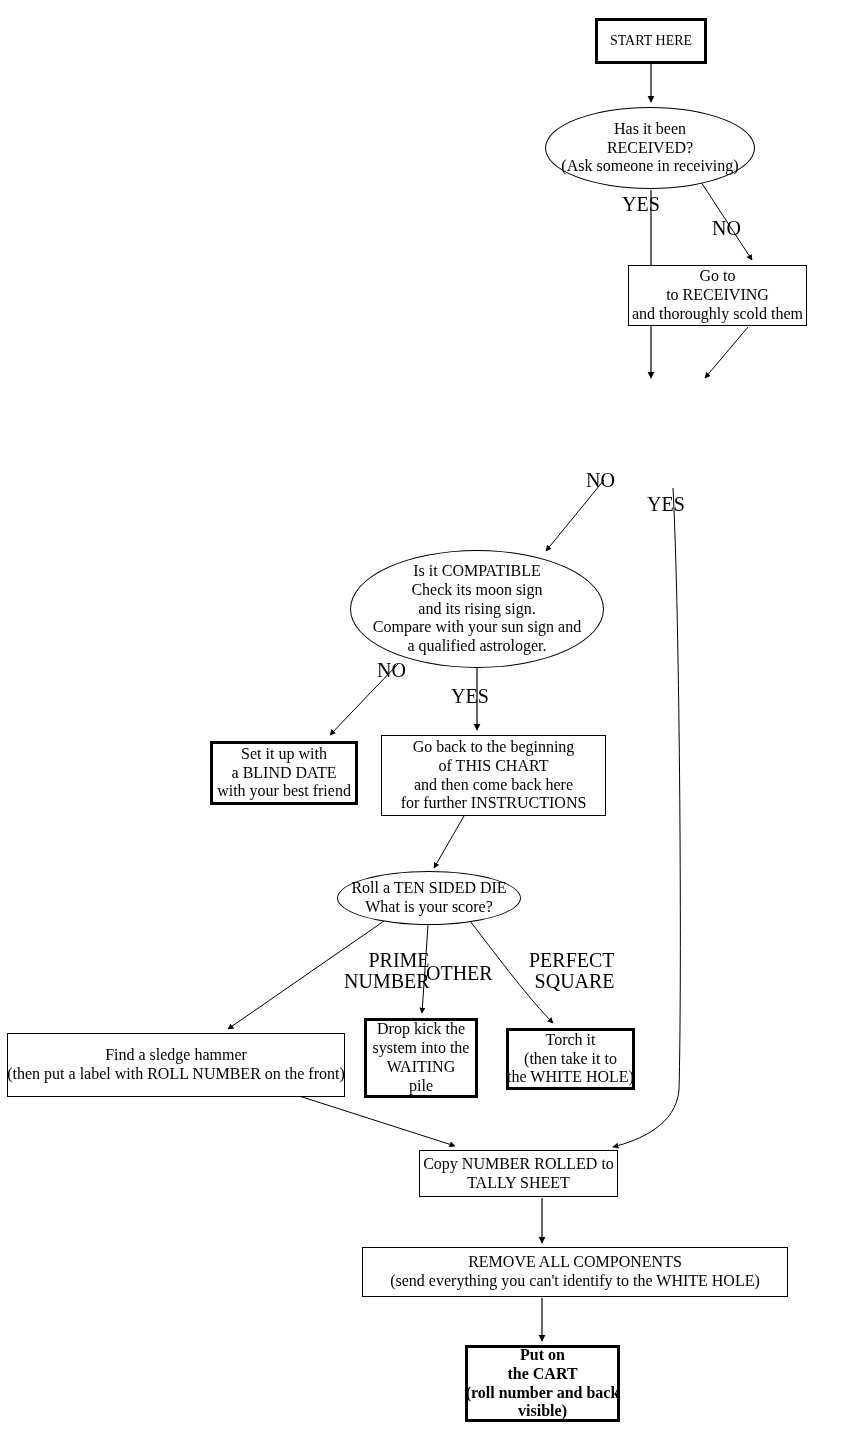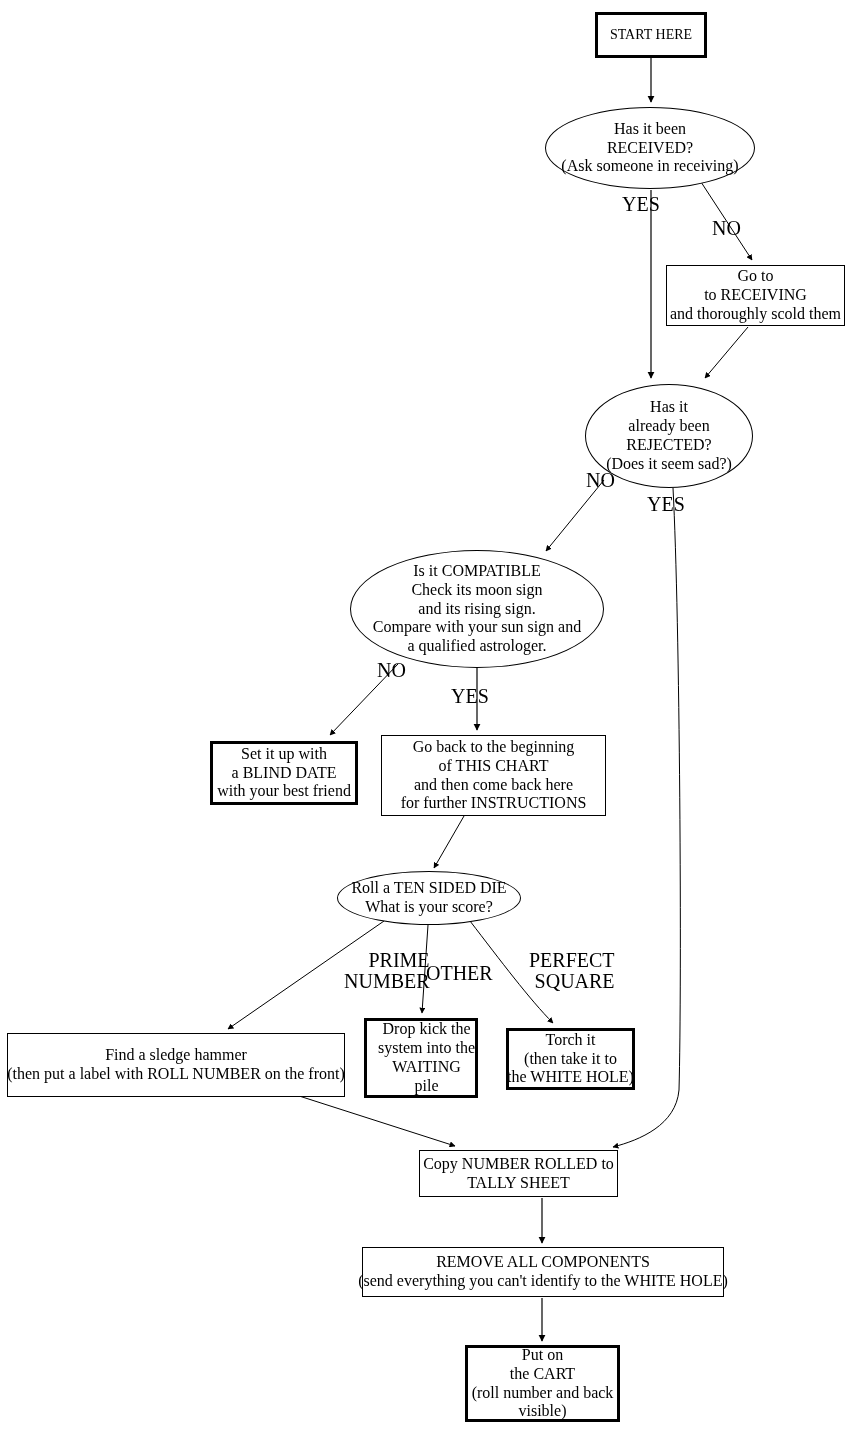--- a/index.html
+++ b/index.html
@@ -96,42 +96,36 @@
 
     <path d="M 470,921 C 500,960 530,1000 553,1023" stroke="#000000" stroke-width="1.0" fill="none" marker-end="url(#arrow)"></path>
 
     <path d="M 268,1086 L 455,1146" stroke="#000000" stroke-width="1.0" fill="none" marker-end="url(#arrow)"></path>
 
     <path d="M 542,1198 L 542,1243" stroke="#000000" stroke-width="1.2" fill="none" marker-end="url(#arrow)"></path>
 
     <path d="M 542,1298 L 542,1341" stroke="#000000" stroke-width="1.2" fill="none" marker-end="url(#arrow)"></path>
   </svg>
 
-  <div class="node node-box thick fs14" style="left:595px; top:12px; width:112px; height:46px;">
+  <div class="node node-box thick fs14" style="left:595px; top:18px; width:112px; height:46px;">
     <span class="node-label">START HERE</span>
   </div>
 
   <div class="node node-ellipse fs13" style="left:545px; top:107px; width:210px; height:82px;">
     <span class="node-label">Has it been
 RECEIVED?
 (Ask someone in receiving)</span>
   </div>
 
-  <div class="node node-box fs13" style="left:666px; top:265px; width:179px; height:61px;">
+  <div class="node node-box fs13" style="left:628px; top:265px; width:179px; height:61px;">
     <span class="node-label">Go to
 to RECEIVING
 and thoroughly scold them</span>
   </div>
 
-  <div class="node node-ellipse fs13" style="left:585px; top:384px; width:168px; height:104px;">
-    <span class="node-label">Has it
-already been
-REJECTED?
-(Does it seem sad?)</span>
-  </div>
 
   <div class="node node-ellipse fs13" style="left:350px; top:550px; width:254px; height:118px;">
     <span class="node-label">Is it COMPATIBLE
 Check its moon sign
 and its rising sign.
 Compare with your sun sign and
 a qualified astrologer.</span>
   </div>
 
   <div class="node node-box thick fs13" style="left:210px; top:741px; width:148px; height:64px;">
@@ -150,44 +144,44 @@
   <div class="node node-ellipse fs13" style="left:337px; top:871px; width:184px; height:54px;">
     <span class="node-label">Roll a TEN SIDED DIE
 What is your score?</span>
   </div>
 
   <div class="node node-box fs13" style="left:7px; top:1033px; width:338px; height:64px;">
     <span class="node-label">Find a sledge hammer
 (then put a label with ROLL NUMBER on the front)</span>
   </div>
 
-  <div class="node node-box thick fs13" style="left:364px; top:1018px; width:114px; height:80px;justify-content:flex-end;">
+  <div class="node node-box thick fs13" style="left:364px; top:1018px; width:114px; height:80px;">
     <span class="node-label">Drop kick the
 system into the
 WAITING
 pile</span>
   </div>
 
   <div class="node node-box thick fs13" style="left:506px; top:1028px; width:129px; height:62px;">
     <span class="node-label">Torch it
 (then take it to
 the WHITE HOLE)</span>
   </div>
 
   <div class="node node-box fs13" style="left:419px; top:1150px; width:199px; height:47px;">
     <span class="node-label">Copy NUMBER ROLLED to
 TALLY SHEET</span>
   </div>
 
-  <div class="node node-box fs13" style="left:362px; top:1247px; width:362px; height:50px;">
+  <div class="node node-box fs13" style="left:362px; top:1247px; width:426px; height:50px;">
     <span class="node-label">REMOVE ALL COMPONENTS
 (send everything you can't identify to the WHITE HOLE)</span>
   </div>
 
-  <div class="node node-box thick fs13" style="left:465px; top:1345px; width:155px; height:77px;">
+  <div class="node node-box thick fs13" style="left:465px; top:1345px; width:155px; height:77px;font-weight:bold;">
     <span class="node-label">Put on
 the CART
 (roll number and back
 visible)</span>
   </div>
 
   <div class="edge-label fs20" style="left:622px; top:194px;">YES</div>
 
   <div class="edge-label fs20" style="left:712px; top:218px;">NO</div>
 

